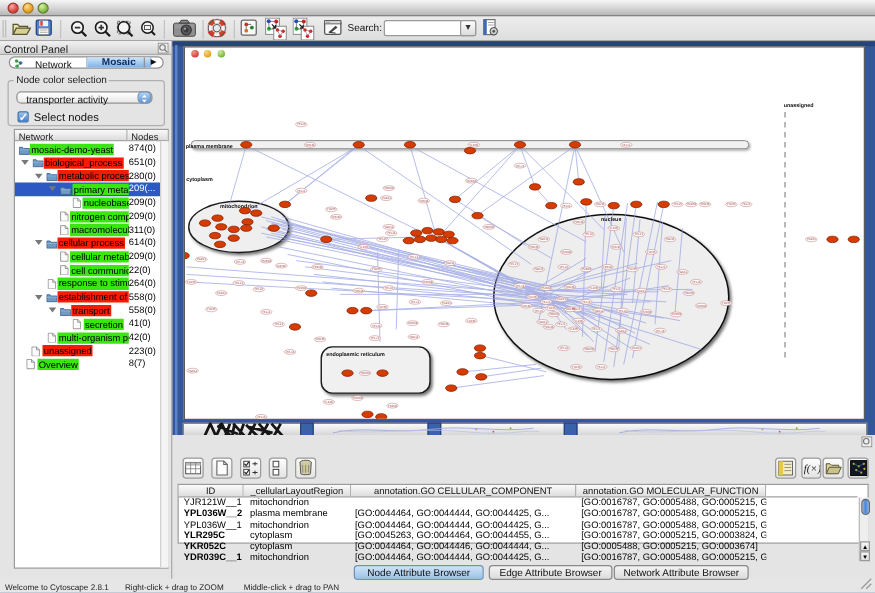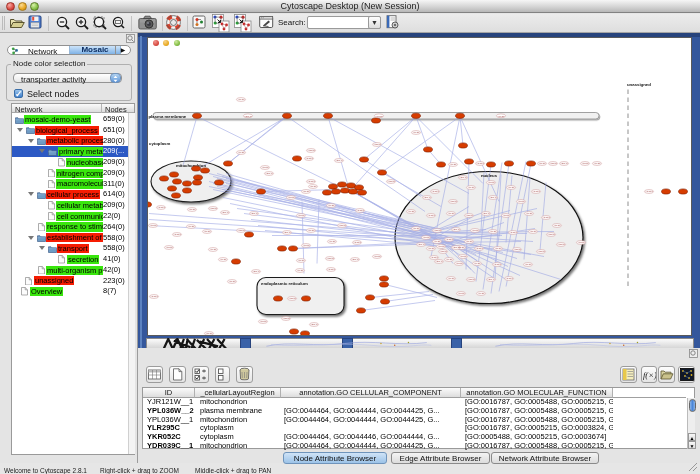--- a/index.html
+++ b/index.html
@@ -46,36 +46,35 @@
 #desktop{left:138px;top:33px;width:562px;height:315px;background:#34579c}
 #netwin{left:9px;top:3.5px;width:545px;height:299.5px;overflow:hidden;border:1px solid #5a5a5a;background:#fff}
 #netwin-title{left:0;top:0;width:543px;height:11px;background:linear-gradient(#f7f7f7,#c3c3c3);border-bottom:1px solid #8e8e8e}
 #netwin-title span{position:absolute;width:100%;text-align:center;top:1px;font-size:8px;color:#222}
 .wlight{width:6px;height:6px;border-radius:50%;top:2.5px}
 
 #dp{left:138px;top:348px;width:562px;height:115px;background:#e4e4e4}
 #dp-head{left:0;top:0;width:562px;height:11px;background:linear-gradient(#f2f2f2,#d0d0d0);border-bottom:1px solid #aaa}
 #dp-head span{position:absolute;left:4px;top:1px;font-size:8.5px;color:#222}
 .dpicon{top:18px;width:17px;height:17px;background:linear-gradient(#fdfdfd,#e4e4e4);border:1px solid #9c9c9c;border-radius:3px}
-#dptable{left:4px;top:39px;width:553px;height:62px;background:#fff;border:1px solid #9a9a9a}
+#dptable{left:4px;top:39px;width:553px;height:48px;background:#fff;border:1px solid #9a9a9a}
 .th{position:absolute;top:0;height:9.5px;background:linear-gradient(#fbfbfb,#dddddd);border-right:1px solid #b0b0b0;border-bottom:1px solid #a0a0a0;font-size:7.5px;text-align:center;color:#111;line-height:10px;overflow:hidden}
 .tr{position:absolute;width:540px;height:8.7px;font-size:7.5px;line-height:8.7px;white-space:nowrap;overflow:hidden}
 .td{position:absolute;top:0;overflow:hidden;color:#000}
 #dpsb{left:544px;top:10px;width:8px;height:51px;background:#eee;border-left:1px solid #bbb}
 
 .btab{top:452px;height:12px;border:1px solid #8a8a8a;border-radius:3px;font-size:8px;line-height:11px;text-align:center;color:#111;background:linear-gradient(#f4f4f4,#dcdcdc)}
 #btab1{background:linear-gradient(#cfe3f7,#9cc3e8);border-color:#6f94bb}
 .status{top:467px;font-size:6.5px;color:#222}
 </style></head><body>
 <div id="app">
     <div id="titlebar" class="abs"></div>
     <div class="light abs" style="left:6px;background:radial-gradient(circle at 35% 30%,#f7aba5,#dc4b42 60%,#a62d26);border:0.5px solid #9f2f28"></div>
     <div class="light abs" style="left:18px;background:radial-gradient(circle at 35% 30%,#fbdc94,#e8a61f 60%,#b07b14);border:0.5px solid #a87a1e"></div>
     <div class="light abs" style="left:30px;background:radial-gradient(circle at 35% 30%,#d9f2ab,#85c045 60%,#57882a);border:0.5px solid #5d7d2b"></div>
-    <div id="title-text" class="abs">Cytoscape Desktop (New Session)</div>
     <div id="toolbar" class="abs"></div>
     <div class="abs" style="left:2px;top:16px;width:1px;height:14px;background:#bbb"></div>
     <div class="abs" style="left:4px;top:16px;width:1px;height:14px;background:#bbb"></div>
     <svg class="abs" style="left:9px;top:15px" width="16" height="14" viewBox="0 0 16 14">
       <path d="M1.5,12.5 L1.5,4.5 L5,4.5 L6.5,6 L13,6 L13,8" fill="#e8e2b0" stroke="#5a5430" stroke-width="1"></path>
       <path d="M1.5,12.5 L4,7.5 L15.3,7.5 L12.5,12.5 Z" fill="#d6cf92" stroke="#5a5430" stroke-width="1"></path>
     </svg>
     <svg class="abs" style="left:28px;top:15px" width="14" height="14" viewBox="0 0 14 14">
       <rect x="1" y="1" width="12" height="12" rx="1.2" fill="#4f7fd2" stroke="#24437e" stroke-width="1"></rect>
       <rect x="3.5" y="1.5" width="7" height="4.5" fill="#f2f2f2"></rect>
@@ -171,20 +170,23 @@
     <div id="searcharrow" class="abs">▼</div>
     <svg class="abs" style="left:386px;top:15px" width="13" height="14" viewBox="0 0 13 14">
       <rect x="1" y="0.7" width="9" height="12" fill="#fff" stroke="#666" stroke-width="0.9"></rect>
       <rect x="1" y="0.7" width="2.4" height="12" fill="#3a6ab8"></rect>
       <line x1="4.5" y1="3" x2="9" y2="3" stroke="#999" stroke-width="0.7"></line>
       <line x1="4.5" y1="5" x2="9" y2="5" stroke="#999" stroke-width="0.7"></line>
       <circle cx="9" cy="10" r="3" fill="#cfcfcf" stroke="#444" stroke-width="0.8"></circle>
       <circle cx="9" cy="10" r="1.1" fill="#555"></circle>
     </svg>
     <div id="cp" class="abs">
+      <div id="cp-head" class="abs">
+        <span>Control Panel</span>
+      </div>
       <svg class="abs" style="left:126px;top:1px" width="9" height="9" viewBox="0 0 9 9">
         <rect x="0.5" y="0.5" width="8" height="8" fill="#eee" stroke="#888" stroke-width="0.8"></rect>
         <circle cx="4" cy="4" r="2.2" fill="none" stroke="#777" stroke-width="0.9"></circle>
         <line x1="5.8" y1="5.8" x2="7.6" y2="7.6" stroke="#777" stroke-width="0.9"></line>
       </svg>
       <div id="tabbar" class="abs">
         <div id="tab-mosaic" class="abs">Mosaic</div>
         <div id="tab-net" class="abs">Network</div>
         <div id="tab-arr" class="abs">▶</div>
       </div>
@@ -213,21 +215,21 @@
           <span class="dv"></span>
           <span class="c2">Nodes</span>
         </div>
         <div id="tree-sb" class="abs"></div>
         <div class="trow abs" style="top:10.0px">
           <svg width="9" height="8" viewBox="0 0 9 8" style="position:absolute;top:1.5px;left:3px">
             <path d="M0.5,7.5 L0.5,1.8 L3,1.8 L4,2.8 L8.5,2.8 L8.5,7.5 Z" fill="#6d9bc4" stroke="#44618c" stroke-width="0.7"></path>
             <path d="M0.5,3.8 h8" stroke="#8fb3d4" stroke-width="0.7"></path>
           </svg>
           <span class="lbl gbg" style="left:12px;max-width:79px">mosaic-demo-yeast</span>
-          <span class="num" style="color:#000">659(0)</span>
+          <span class="num" style="color:#000">874(0)</span>
         </div>
         <div class="trow abs" style="top:20.8px">
           <span class="tri" style="left:5px"></span>
           <svg width="9" height="8" viewBox="0 0 9 8" style="position:absolute;top:1.5px;left:14px">
             <path d="M0.5,7.5 L0.5,1.8 L3,1.8 L4,2.8 L8.5,2.8 L8.5,7.5 Z" fill="#6d9bc4" stroke="#44618c" stroke-width="0.7"></path>
             <path d="M0.5,3.8 h8" stroke="#8fb3d4" stroke-width="0.7"></path>
           </svg>
           <span class="lbl rbg" style="left:23px;max-width:68px">biological_process</span>
           <span class="num" style="color:#000">651(0)</span>
         </div>
@@ -879,20 +881,21 @@
         </div>
         <div class="tr abs" style="top:27.6px">
           <span class="td" style="left:4px;width:48px;font-weight:normal">YPL036W__1</span>
           <span class="td" style="left:57px;width:80px">mitochondrion</span>
           <span class="td" style="left:141px;width:176px">[GO:0044464, GO:0044444, GO:0044425, G...</span>
           <span class="td" style="left:322px;width:148px">[GO:0016787, GO:0005488, GO:0005215, G...</span>
         </div>
         <div class="tr abs" style="top:36.3px">
           <span class="td" style="left:4px;width:48px;font-weight:bold">YLR295C</span>
           <span class="td" style="left:57px;width:80px">cytoplasm</span>
+          <span class="td" style="left:141px;width:176px">[GO:0045263, GO:0044464, GO:0044455, G...</span>
           <span class="td" style="left:322px;width:148px">[GO:0016787, GO:0005215, GO:0003824, G...</span>
         </div>
         <div class="tr abs" style="top:45.0px">
           <span class="td" style="left:4px;width:48px;font-weight:bold">YKR052C</span>
           <span class="td" style="left:57px;width:80px">cytoplasm</span>
           <span class="td" style="left:141px;width:176px">[GO:0044464, GO:0044446, GO:0044444, G...</span>
           <span class="td" style="left:322px;width:148px">[GO:0005488, GO:0005215, GO:0003674]</span>
         </div>
         <div class="tr abs" style="top:53.7px">
           <span class="td" style="left:4px;width:48px;font-weight:bold">YDR039C__1</span>

